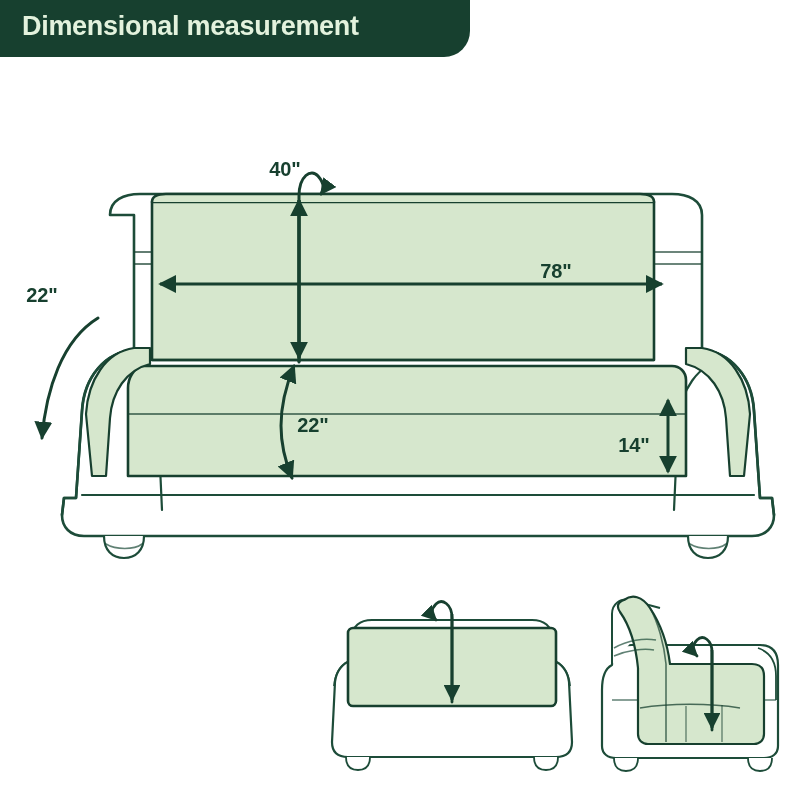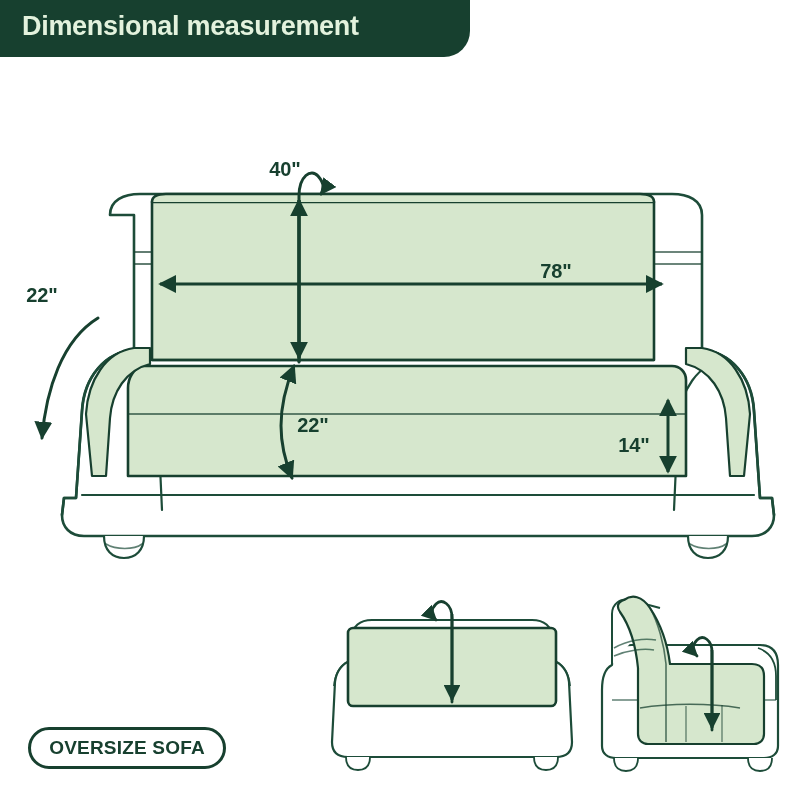--- a/index.html
+++ b/index.html
@@ -313,17 +313,14 @@
       <path d="M 748 758 C 748 767, 753 771, 760 771 C 767 771, 772 767, 772 758" fill="#ffffff" stroke="#1d4c39" stroke-width="1.8"></path>
 
       <path d="M 712 730
                L 712 652
                C 712 640, 703 634, 697 640
                C 691 646, 693 652, 697 656" fill="none" stroke="#17402f" stroke-width="2.8" stroke-linecap="round" marker-end="url(#ah2)"></path>
       <line x1="712" y1="650" x2="712" y2="728" stroke="#17402f" stroke-width="2.8" marker-end="url(#ah)"></line>
     </g>
   </svg>
 
-  <div class="badge-pill">
-    <div class="badge-label">OVERSIZE SOFA</div>
-  </div>
 
 </div>
 
 </body></html>

